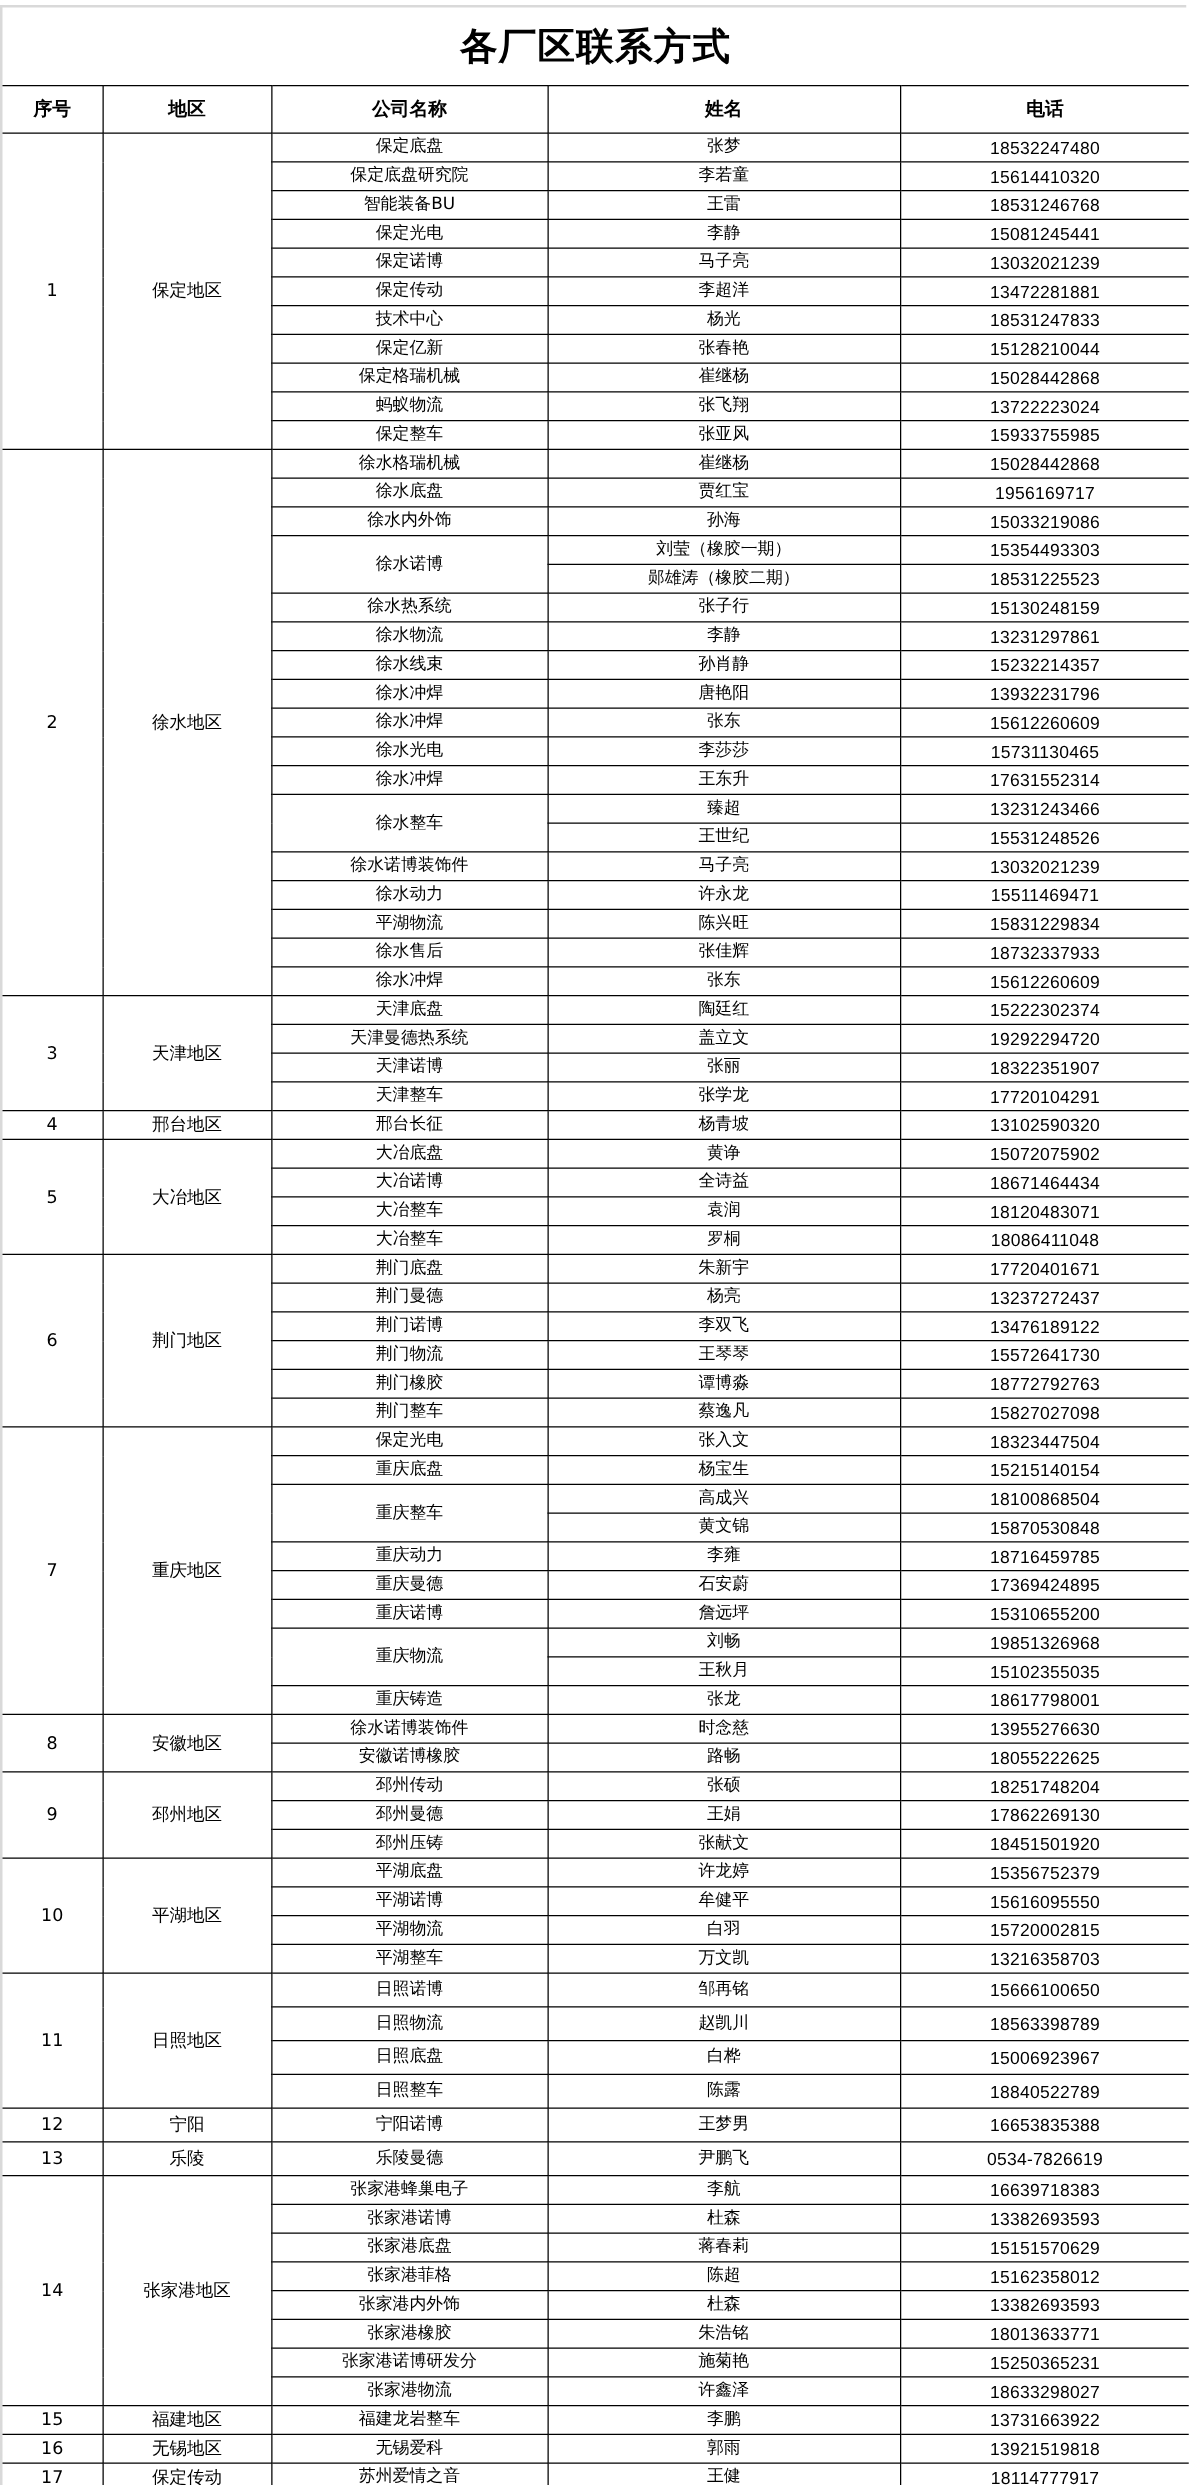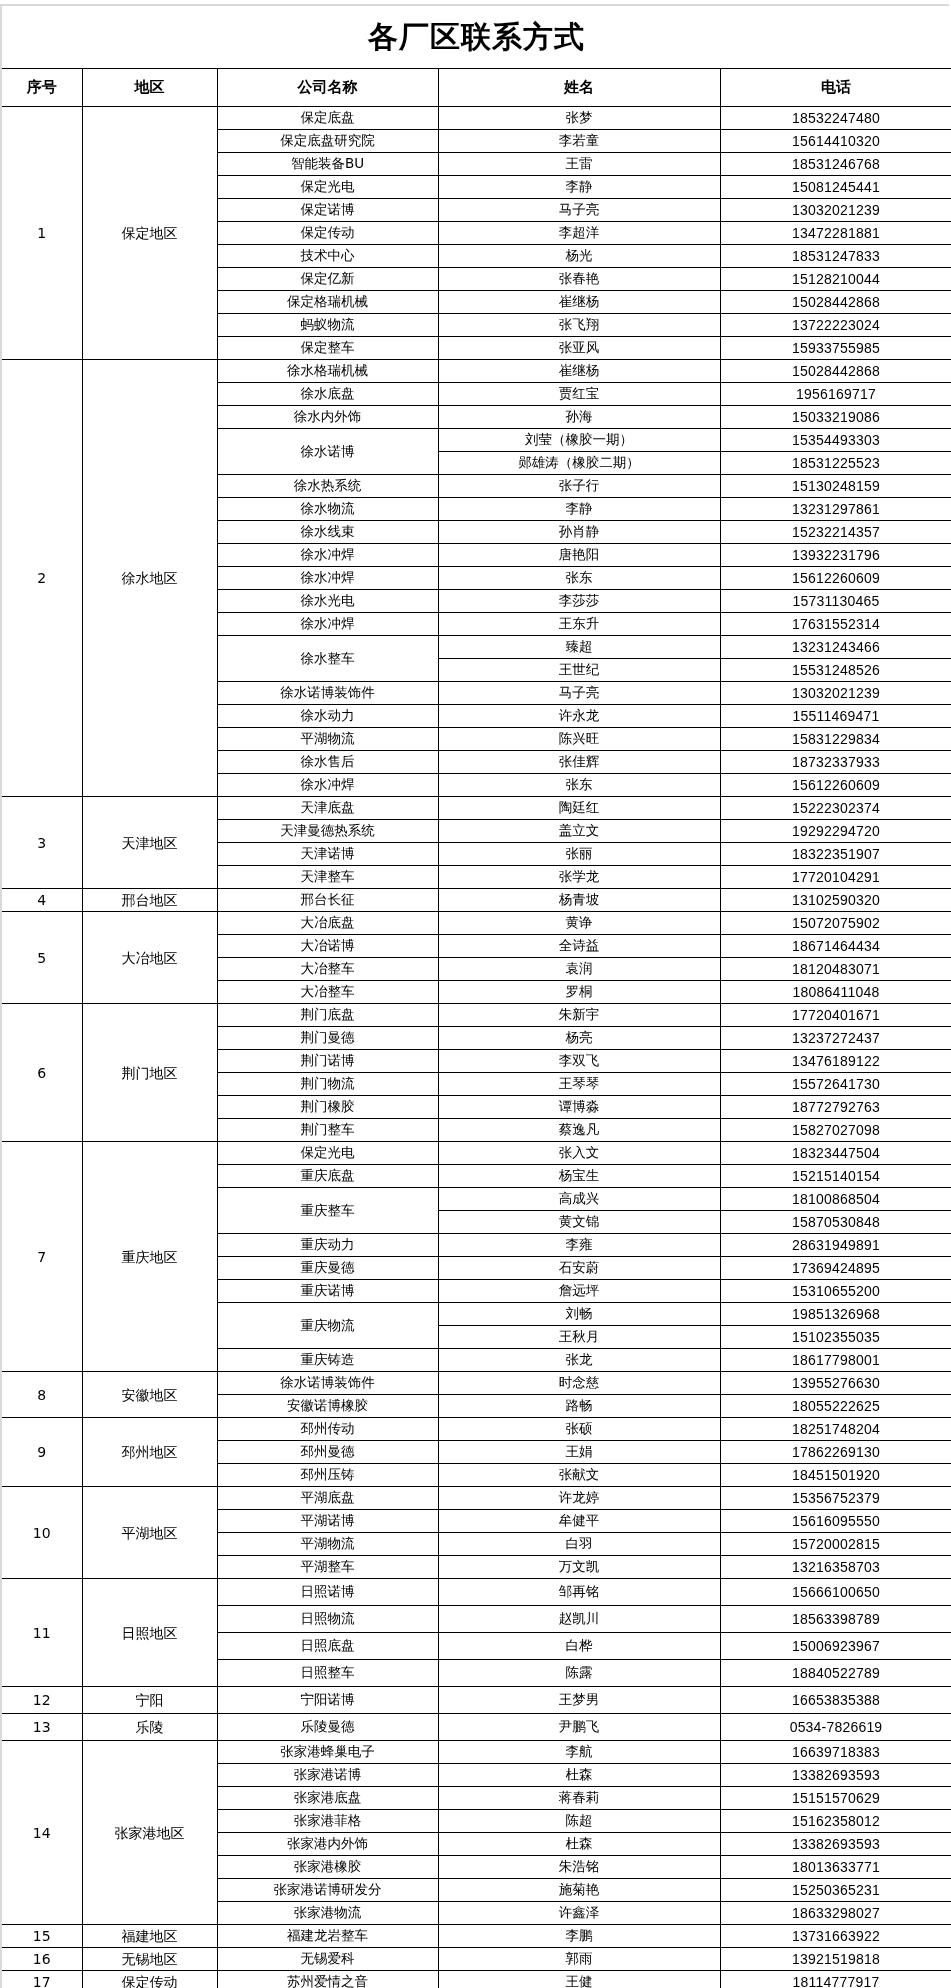--- a/index.html
+++ b/index.html
@@ -301,21 +301,21 @@
           <td>高成兴</td>
           <td class="phone">18100868504</td>
         </tr>
         <tr class="r">
           <td>黄文锦</td>
           <td class="phone">15870530848</td>
         </tr>
         <tr class="r">
           <td rowspan="1">重庆动力</td>
           <td>李雍</td>
-          <td class="phone">28631949891</td>
+          <td class="phone">18716459785</td>
         </tr>
         <tr class="r">
           <td rowspan="1">重庆曼德</td>
           <td>石安蔚</td>
           <td class="phone">17369424895</td>
         </tr>
         <tr class="r">
           <td rowspan="1">重庆诺博</td>
           <td>詹远坪</td>
           <td class="phone">15310655200</td>

